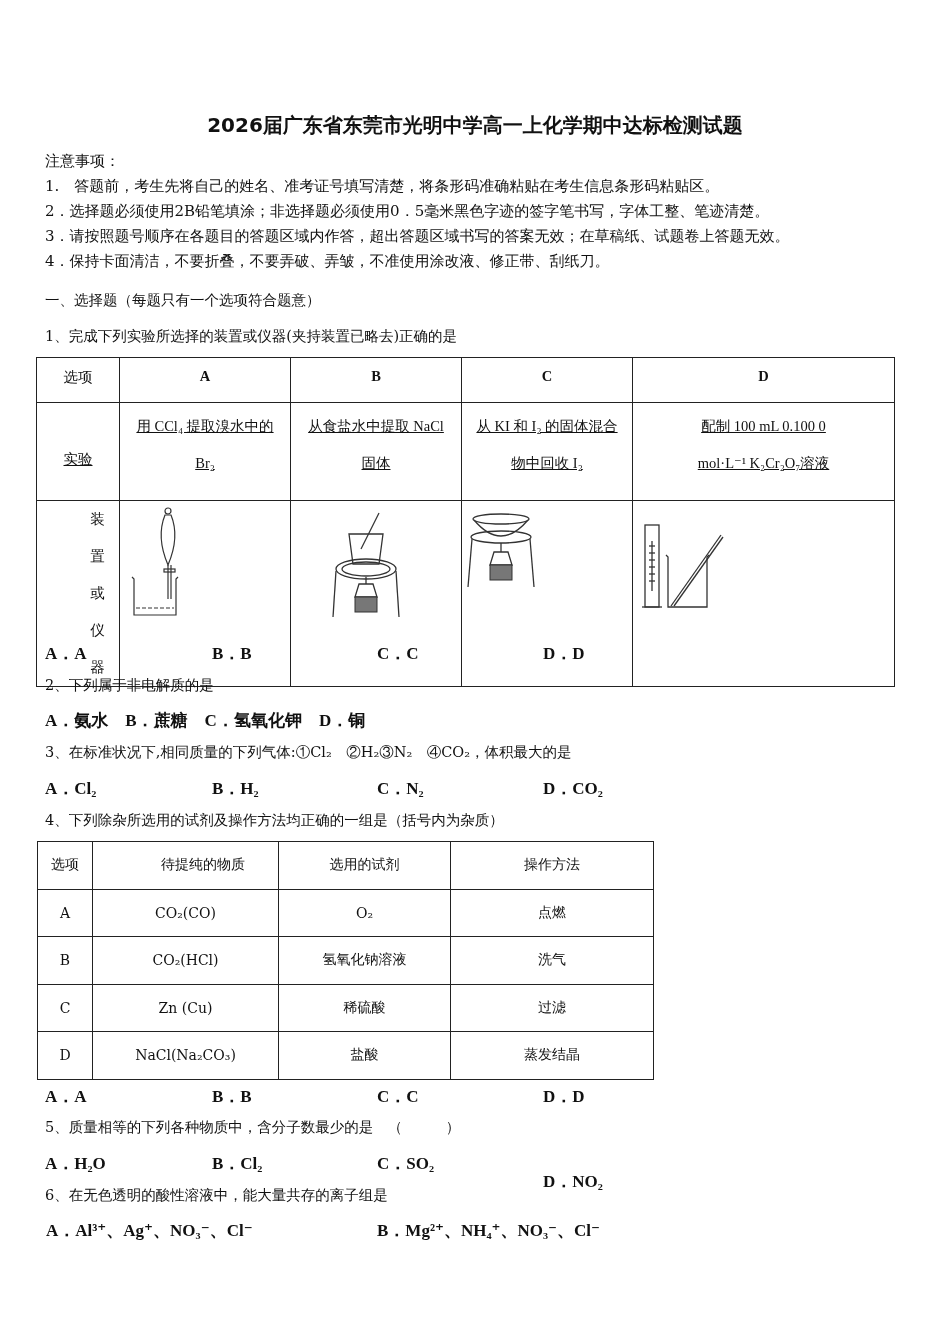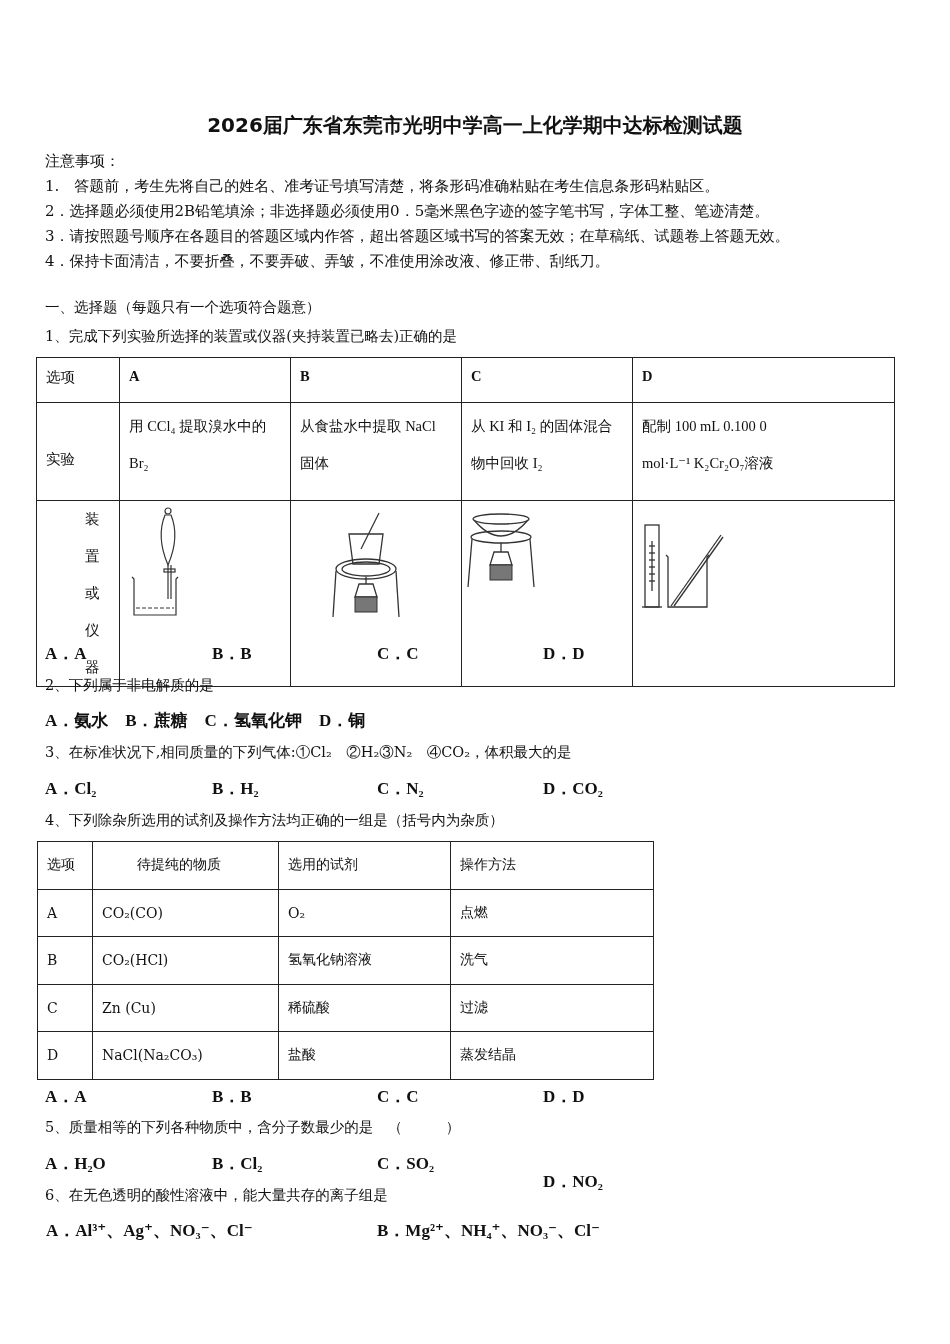--- a/index.html
+++ b/index.html
@@ -6,42 +6,42 @@
   body { width: 950px; height: 1344px; position: relative; overflow: hidden;
          font-family: "Liberation Serif", "DejaVu Serif", serif; color: #111; }
   .abs { position: absolute; white-space: nowrap; }
   .title { left: 0; width: 950px; top: 112px; text-align: center;
            font-family: "DejaVu Sans", "Liberation Sans", sans-serif; font-weight: bold; font-size: 20px; letter-spacing: 0px; color:#111; }
   .line { font-size: 15px; font-family: "DejaVu Serif", "Liberation Serif", serif; }
   .notice { left: 45px; }
   .q { left: 45px; font-size: 14.5px; }
   .opt { font-weight: bold; font-size: 17px; font-family: "Liberation Serif", "DejaVu Serif", serif; }
   table { border-collapse: collapse; position: absolute; }
-  td { border: 1.5px solid #222; vertical-align: top; font-size: 14.5px; padding: 0 9px; }
+  td { border: 1.5px solid #222; vertical-align: top; font-size: 14.5px; padding: 0 9px; text-align: center; }
   #t1 { left: 36px; top: 357px; width: 859px; }
   #t1 td.hdr { height: 45px; padding-top: 10px; box-sizing: border-box; }
-  #t1 td.exp { height: 98px; line-height: 37px; padding-top: 5px; box-sizing: border-box; }
+  #t1 td.exp { height: 98px; line-height: 37px; padding-top: 5px; box-sizing: border-box; text-decoration: underline; }
   #t1 td.app { height: 147px; position: relative; padding-left: 48px; }
   #t1 .bold { font-weight: bold; font-family: "Liberation Serif", serif; }
   #t2 { left: 37px; top: 841px; width: 617px; }
   #t2 td { height: 47.5px; vertical-align: middle; box-sizing: border-box; font-family: "DejaVu Serif", "Liberation Serif", serif; font-size: 14px; }
   .appsvg { position: absolute; }
 </style>
 </head>
 <body>
 
 <div class="abs title">2026届广东省东莞市光明中学高一上化学期中达标检测试题</div>
 
 <div class="abs line notice" style="top:152px;">注意事项：</div>
 <div class="abs line notice" style="top:177px;">1.　答题前，考生先将自己的姓名、准考证号填写清楚，将条形码准确粘贴在考生信息条形码粘贴区。</div>
 <div class="abs line notice" style="top:202px;">2．选择题必须使用2B铅笔填涂；非选择题必须使用0．5毫米黑色字迹的签字笔书写，字体工整、笔迹清楚。</div>
 <div class="abs line notice" style="top:227px;">3．请按照题号顺序在各题目的答题区域内作答，超出答题区域书写的答案无效；在草稿纸、试题卷上答题无效。</div>
 <div class="abs line notice" style="top:252px;">4．保持卡面清洁，不要折叠，不要弄破、弄皱，不准使用涂改液、修正带、刮纸刀。</div>
 
-<div class="abs line q" style="top:298px;text-align:right;">一、选择题（每题只有一个选项符合题意）</div>
+<div class="abs line q" style="top:291px;text-align:right;">一、选择题（每题只有一个选项符合题意）</div>
 <div class="abs line q" style="top:327px;">1、完成下列实验所选择的装置或仪器(夹持装置已略去)正确的是</div>
 
 <table id="t1">
   <tbody>
       <tr>
     <td class="hdr" style="width:83px;">选项</td>
     <td class="hdr bold" style="width:171px;">A</td>
     <td class="hdr bold" style="width:171px;">B</td>
     <td class="hdr bold" style="width:171px;">C</td>
     <td class="hdr bold">D</td>

